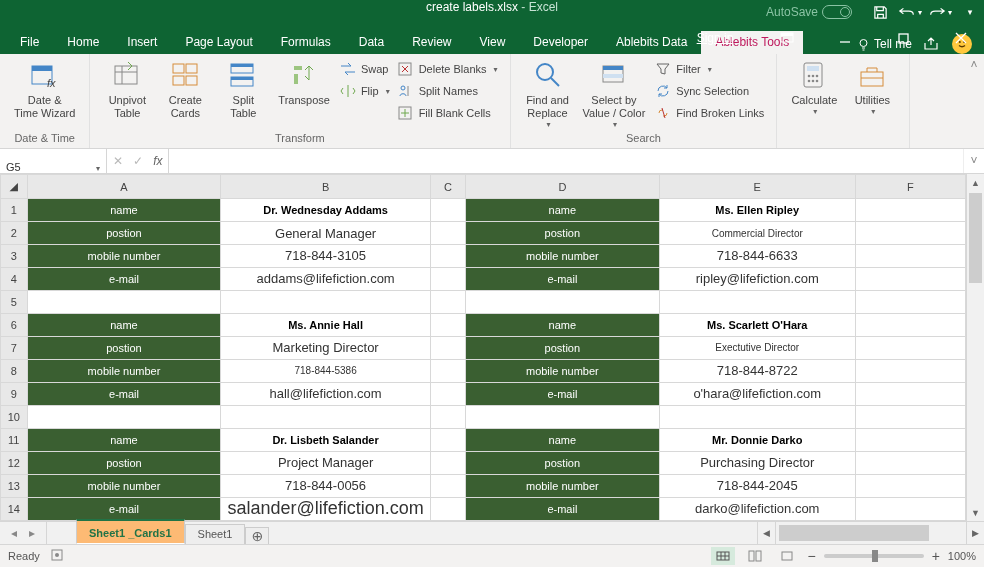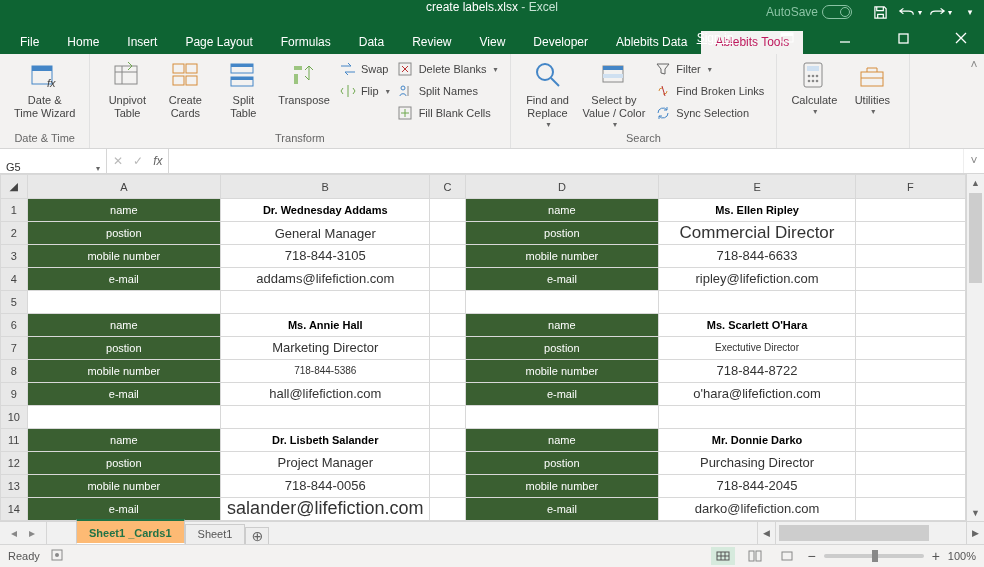--- a/index.html
+++ b/index.html
@@ -158,20 +158,42 @@
   <div class="tab">Home</div>
   <div class="tab">Insert</div>
   <div class="tab">Page Layout</div>
   <div class="tab">Formulas</div>
   <div class="tab">Data</div>
   <div class="tab">Review</div>
   <div class="tab">View</div>
   <div class="tab">Developer</div>
   <div class="tab">Ablebits Data</div>
   <div class="tab active">Ablebits Tools</div>
+  <div class="right">
+    <div class="tellme">
+      <svg width="13" height="13">
+            <circle cx="6.5" cy="5" r="3.5" fill="none" stroke="#fff"></circle>
+            <line x1="5" y1="10" x2="8" y2="10" stroke="#fff"></line>
+            <line x1="5.5" y1="12" x2="7.5" y2="12" stroke="#fff"></line>
+          </svg>
+      <span>Tell me</span>
+    </div>
+    <div class="share">
+          <svg width="16" height="14">
+            <path d="M1 6v6h12V6 M7 1v7 M4 4l3-3 3 3" fill="none" stroke="#fff" stroke-width="1.2"></path>
+          </svg>
+        </div>
+    <div class="smiley">
+          <svg width="14" height="14" viewBox="0 0 14 14">
+            <circle cx="4.8" cy="5" r="1" fill="#5b3a00"></circle>
+            <circle cx="9.2" cy="5" r="1" fill="#5b3a00"></circle>
+            <path d="M4 8.5 Q7 11 10 8.5" fill="none" stroke="#5b3a00" stroke-width="1.3"></path>
+          </svg>
+        </div>
+  </div>
 </div>
 
 <div class="ribbon">
 
   <div class="group">
     <div class="controls">
       <div class="bigbtn">
         <span class="ico">
               <svg width="30" height="30">
                 <rect x="2" y="6" width="20" height="18" fill="none" stroke="#4486c7"></rect>
@@ -319,34 +341,34 @@
                 <svg width="14" height="14">
                   <path d="M1 2h12l-4 5v5l-4-1V7z" fill="none" stroke="#666"></path>
                 </svg>
               </span>
               <span>Filter</span>
               <span class="dd">▾</span>
             </div>
         <div class="smallbtn">
               <span class="sico">
                 <svg width="14" height="14">
+                  <path d="M2 7a5 5 0 0 1 9-3 M12 7a5 5 0 0 1-9 3" fill="none" stroke="#4486c7"></path>
+                  <path d="M11 1v3h-3 M3 13v-3h3" fill="none" stroke="#4486c7"></path>
+                </svg>
+              </span>
+              <span>Sync Selection</span>
+            </div>
+        <div class="smallbtn">
+              <span class="sico">
+                <svg width="14" height="14">
                   <path d="M3 7a3 3 0 0 1 3-3h1 M11 7a3 3 0 0 1-3 3H7" fill="none" stroke="#d68c3a"></path>
                   <line x1="6" y1="2" x2="9" y2="12" stroke="#bb3333"></line>
                 </svg>
               </span>
               <span>Find Broken Links</span>
-            </div>
-        <div class="smallbtn">
-              <span class="sico">
-                <svg width="14" height="14">
-                  <path d="M2 7a5 5 0 0 1 9-3 M12 7a5 5 0 0 1-9 3" fill="none" stroke="#4486c7"></path>
-                  <path d="M11 1v3h-3 M3 13v-3h3" fill="none" stroke="#4486c7"></path>
-                </svg>
-              </span>
-              <span>Sync Selection</span>
             </div>
       </div>
     </div>
     <div class="label">Search</div>
   </div>
 
   <div class="group" style="border-right:1px solid #e1e1e1;">
     <div class="controls">
       <div class="bigbtn">
             <span class="ico">
@@ -426,21 +448,21 @@
               <td class="cell greencell">name</td>
               <td class="cell boldcell">Ms. Ellen Ripley</td>
               <td class="cell"></td>
             </tr>
    <tr>
               <td class="rowhdr">2</td>
               <td class="cell greencell">postion</td>
               <td class="cell" style="font-size:13px">General Manager</td>
               <td class="cell"></td>
               <td class="cell greencell">postion</td>
-              <td class="cell" style="font-size:17px">Commercial Director</td>
+              <td class="cell" style="font-size:10px">Commercial Director</td>
               <td class="cell"></td>
             </tr>
    <tr>
               <td class="rowhdr">3</td>
               <td class="cell greencell">mobile number</td>
               <td class="cell" style="font-size:13px">718-844-3105</td>
               <td class="cell"></td>
               <td class="cell greencell">mobile number</td>
               <td class="cell" style="font-size:13px">718-844-6633</td>
               <td class="cell"></td>

